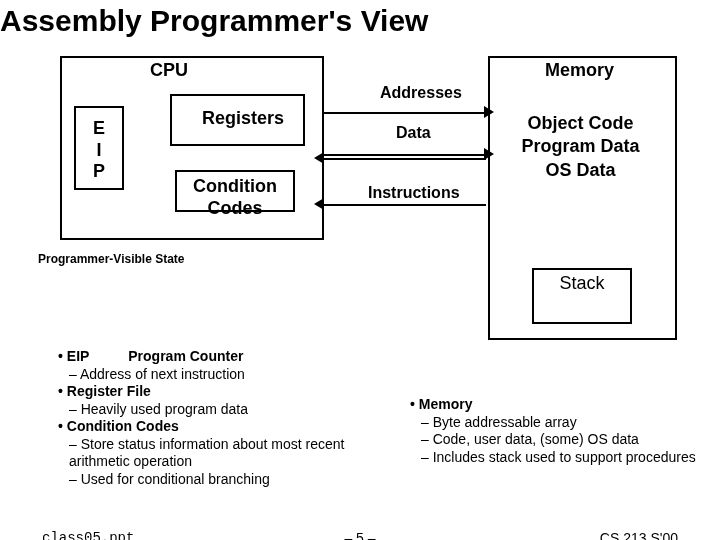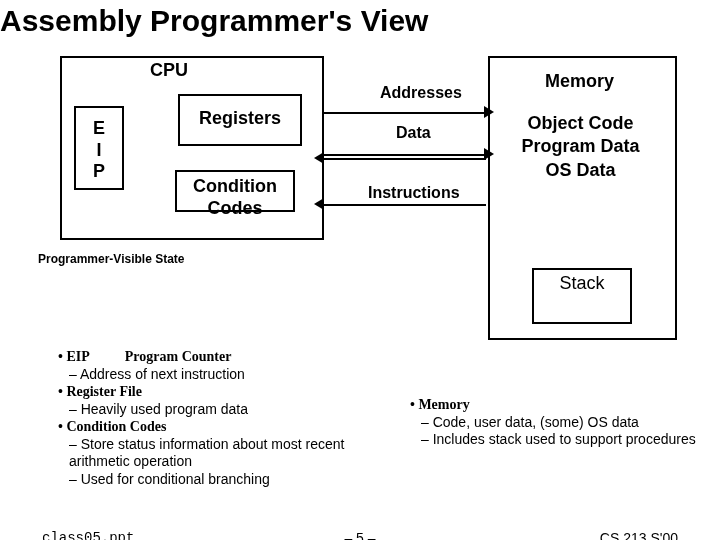--- a/index.html
+++ b/index.html
@@ -25,24 +25,24 @@
   height: 300px;
 }
 .box {
   position: absolute;
   border: 2px solid #000;
   background: #fff;
 }
 .cpu-box { left: 60px; top: 12px; width: 260px; height: 180px; }
 .cpu-label { position: absolute; left: 150px; top: 16px; font-size: 18px; font-weight: bold; }
 .eip-box { left: 74px; top: 62px; width: 50px; height: 84px; text-align: center; font-size: 18px; font-weight: bold; line-height: 1.2; padding-top: 10px; box-sizing: border-box; }
-.reg-box { left: 178px; top: 50px; width: 120px; height: 48px; text-align: center; font-size: 18px; font-weight: bold; line-height: 44px; }
+.reg-box { left: 170px; top: 50px; width: 120px; height: 48px; text-align: center; font-size: 18px; font-weight: bold; line-height: 44px; padding-left: 11px; }
 .cond-box { left: 175px; top: 126px; width: 120px; height: 42px; text-align: center; font-size: 18px; font-weight: bold; line-height: 1.2; padding-top: 4px; box-sizing: border-box; }
 .mem-box { left: 488px; top: 12px; width: 185px; height: 280px; }
-.mem-label { position: absolute; left: 545px; top: 27px; font-size: 18px; font-weight: bold; }
+.mem-label { position: absolute; left: 545px; top: 16px; font-size: 18px; font-weight: bold; }
 .mem-text { position: absolute; left: 494px; top: 68px; width: 173px; text-align: center; font-size: 18px; font-weight: bold; line-height: 1.3; }
 .stack-box { left: 532px; top: 224px; width: 100px; height: 56px; text-align: center; font-size: 18px; font-weight: normal; line-height: 1.1; padding-top: 4px; box-sizing: border-box; }
 .arrow-label { position: absolute; font-size: 16px; font-weight: bold; }
 .addr-lbl { left: 380px; top: 40px; }
 .data-lbl { left: 396px; top: 80px; }
 .instr-lbl { left: 368px; top: 140px; }
 .arrow-line { position: absolute; height: 2px; background: #000; }
 .arrow-line.addr { top: 68px; left: 322px; width: 164px; }
 .arrow-line.data1 { top: 110px; left: 322px; width: 164px; }
 .arrow-line.data2 { top: 114px; left: 322px; width: 164px; }
@@ -70,21 +70,21 @@
   line-height: 1.25;
 }
 .bullets-right {
   position: absolute;
   left: 410px;
   top: 396px;
   width: 300px;
   font-size: 14px;
   line-height: 1.25;
 }
-.b1 { margin-left: 0; font-family: Liberation Serif, serif; }
+.b1 { margin-left: 0; }
 .b2 { margin-left: 11px; }
 .footer {
   position: absolute;
   bottom: 10px;
   width: 720px;
   font-size: 14px;
 }
 .foot-left { position: absolute; left: 42px; font-family: "Courier New", monospace; }
 .foot-mid { position: absolute; left: 0; width: 720px; text-align: center; }
 .foot-right { position: absolute; right: 42px; }
@@ -137,20 +137,21 @@
   <div class="b2">– Address of next instruction</div>
   <div class="b1" style="font-weight:bold;">• Register File</div>
   <div class="b2">– Heavily used program data</div>
   <div class="b1" style="font-weight:bold;">• Condition Codes</div>
   <div class="b2">– Store status information about most recent arithmetic operation</div>
   <div class="b2">– Used for conditional branching</div>
 </div>
 
 <div class="bullets-right">
   <div class="b1" style="font-weight:bold;">• Memory</div>
+  <div class="b2">– Byte addressable array</div>
   <div class="b2">– Code, user data, (some) OS data</div>
   <div class="b2">– Includes stack used to support procedures</div>
 </div>
 
 <div class="footer">
   <span class="foot-left">class05.ppt</span>
   <span class="foot-mid">– 5 –</span>
   <span class="foot-right">CS 213 S'00</span>
 </div>
 

